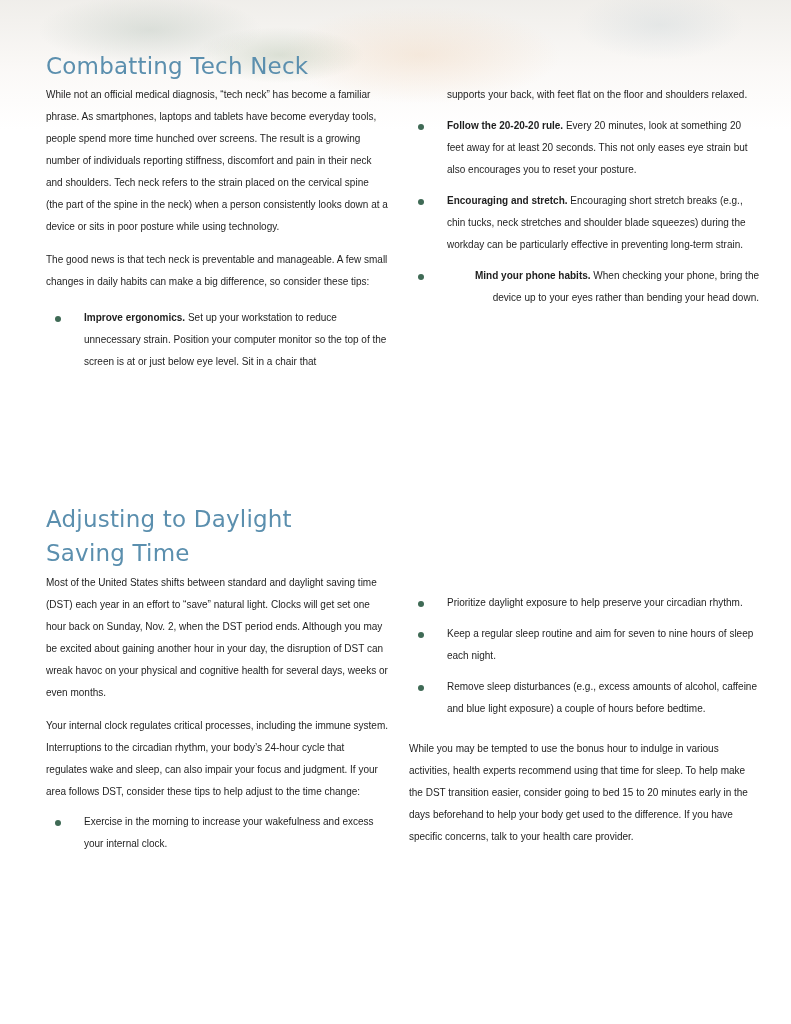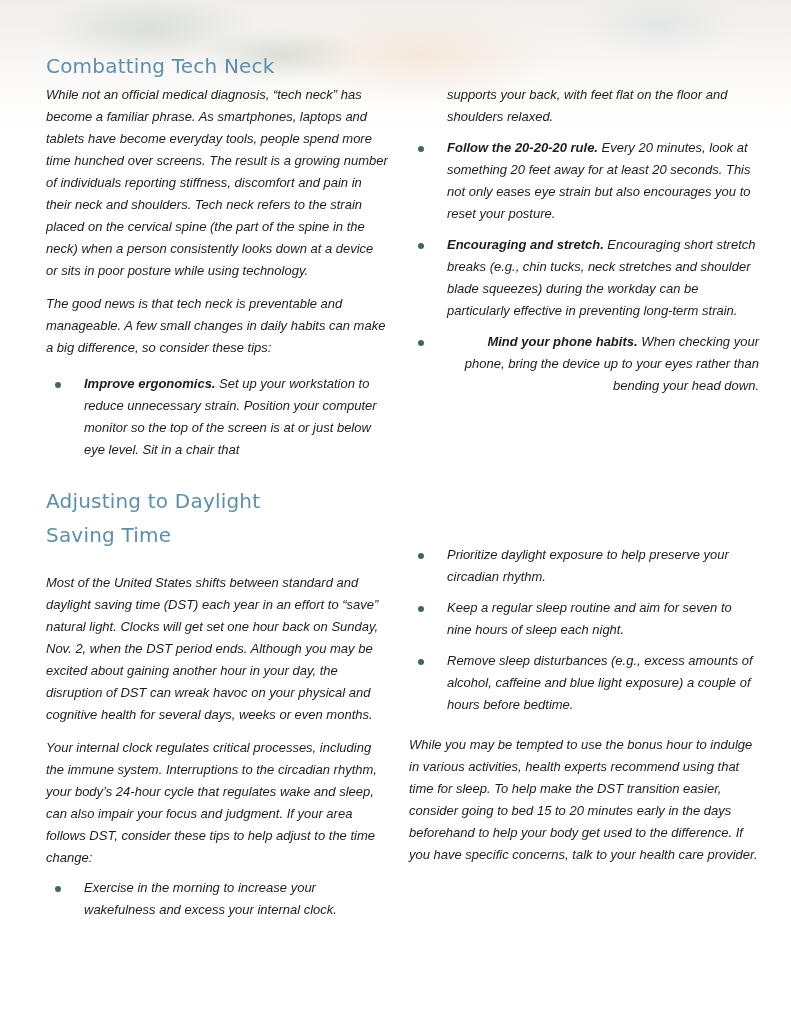--- a/index.html
+++ b/index.html
@@ -16,25 +16,25 @@
       radial-gradient(ellipse 120px 40px at 280px 55px, rgba(150,170,140,0.30), rgba(255,255,255,0) 70%),
       radial-gradient(ellipse 200px 70px at 420px 55px, rgba(240,215,190,0.45), rgba(255,255,255,0) 70%),
       radial-gradient(ellipse 120px 50px at 660px 25px, rgba(200,210,215,0.35), rgba(255,255,255,0) 70%),
       linear-gradient(180deg, rgba(238,236,232,0.9) 0%, rgba(248,245,242,0.6) 55%, rgba(255,255,255,0) 100%);
   }
   .h1 {
     position: absolute;
     font-family: "DejaVu Sans", sans-serif;
     font-weight: normal;
     color: #5b8fae;
-    font-size: 20px;
+    font-size: 23px;
     line-height: 34px;
     letter-spacing: 0.2px;
   }
-  .col { position: absolute; width: 342px; font-size: 13px; line-height: 22px; color: #1e1e1e; font-style: italic; }
+  .col { position: absolute; width: 342px; font-size: 10px; line-height: 22px; color: #1e1e1e; }
   .col p { margin-bottom: 11px; }
   .col ul { list-style: none; }
   .col li { position: relative; padding-left: 38px; margin-bottom: 9px; }
   .col li .bullet {
     position: absolute; left: 9px; top: 9px; width: 6px; height: 6px; border-radius: 50%;
     background: #3f6a55;
   }
   .col li b { font-weight: bold; }
 </style>
 </head>
@@ -68,37 +68,37 @@
       <span class="bullet"></span>
       <b>Encouraging and stretch.</b><span> Encouraging short stretch breaks (e.g., chin tucks, neck stretches and shoulder blade squeezes) during the workday can be particularly effective in preventing long-term strain.</span>
     </li>
     <li style="text-align:right;">
       <span class="bullet"></span>
       <b>Mind your phone habits.</b><span> When checking your phone, bring the device up to your eyes rather than bending your head down.</span>
     </li>
   </ul>
 </div>
 
-<h1 class="h1" style="left:46px; top:484px;">
+<h1 class="h1" style="left:46px; top:502px;">
   <span>Adjusting to Daylight</span><br>
   <span>Saving Time</span>
 </h1>
 
 <div class="col" style="left:46px; top:572px;">
   <p>Most of the United States shifts between standard and daylight saving time (DST) each year in an effort to “save” natural light. Clocks will get set one hour back on Sunday, Nov. 2, when the DST period ends. Although you may be excited about gaining another hour in your day, the disruption of DST can wreak havoc on your physical and cognitive health for several days, weeks or even months.</p>
   <p style="margin-bottom:8px;">Your internal clock regulates critical processes, including the immune system. Interruptions to the circadian rhythm, your body’s 24-hour cycle that regulates wake and sleep, can also impair your focus and judgment. If your area follows DST, consider these tips to help adjust to the time change:</p>
   <ul>
     <li>
       <span class="bullet"></span>
       <span>Exercise in the morning to increase your wakefulness and excess your internal clock.</span>
     </li>
   </ul>
 </div>
 
-<div class="col" style="left:409px; top:544px; width:350px;">
+<div class="col" style="left:409px; top:592px; width:350px;">
   <ul>
     <li>
       <span class="bullet"></span>
       <span>Prioritize daylight exposure to help preserve your circadian rhythm.</span>
     </li>
     <li>
       <span class="bullet"></span>
       <span>Keep a regular sleep routine and aim for seven to nine hours of sleep each night.</span>
     </li>
     <li style="margin-bottom:18px;">

